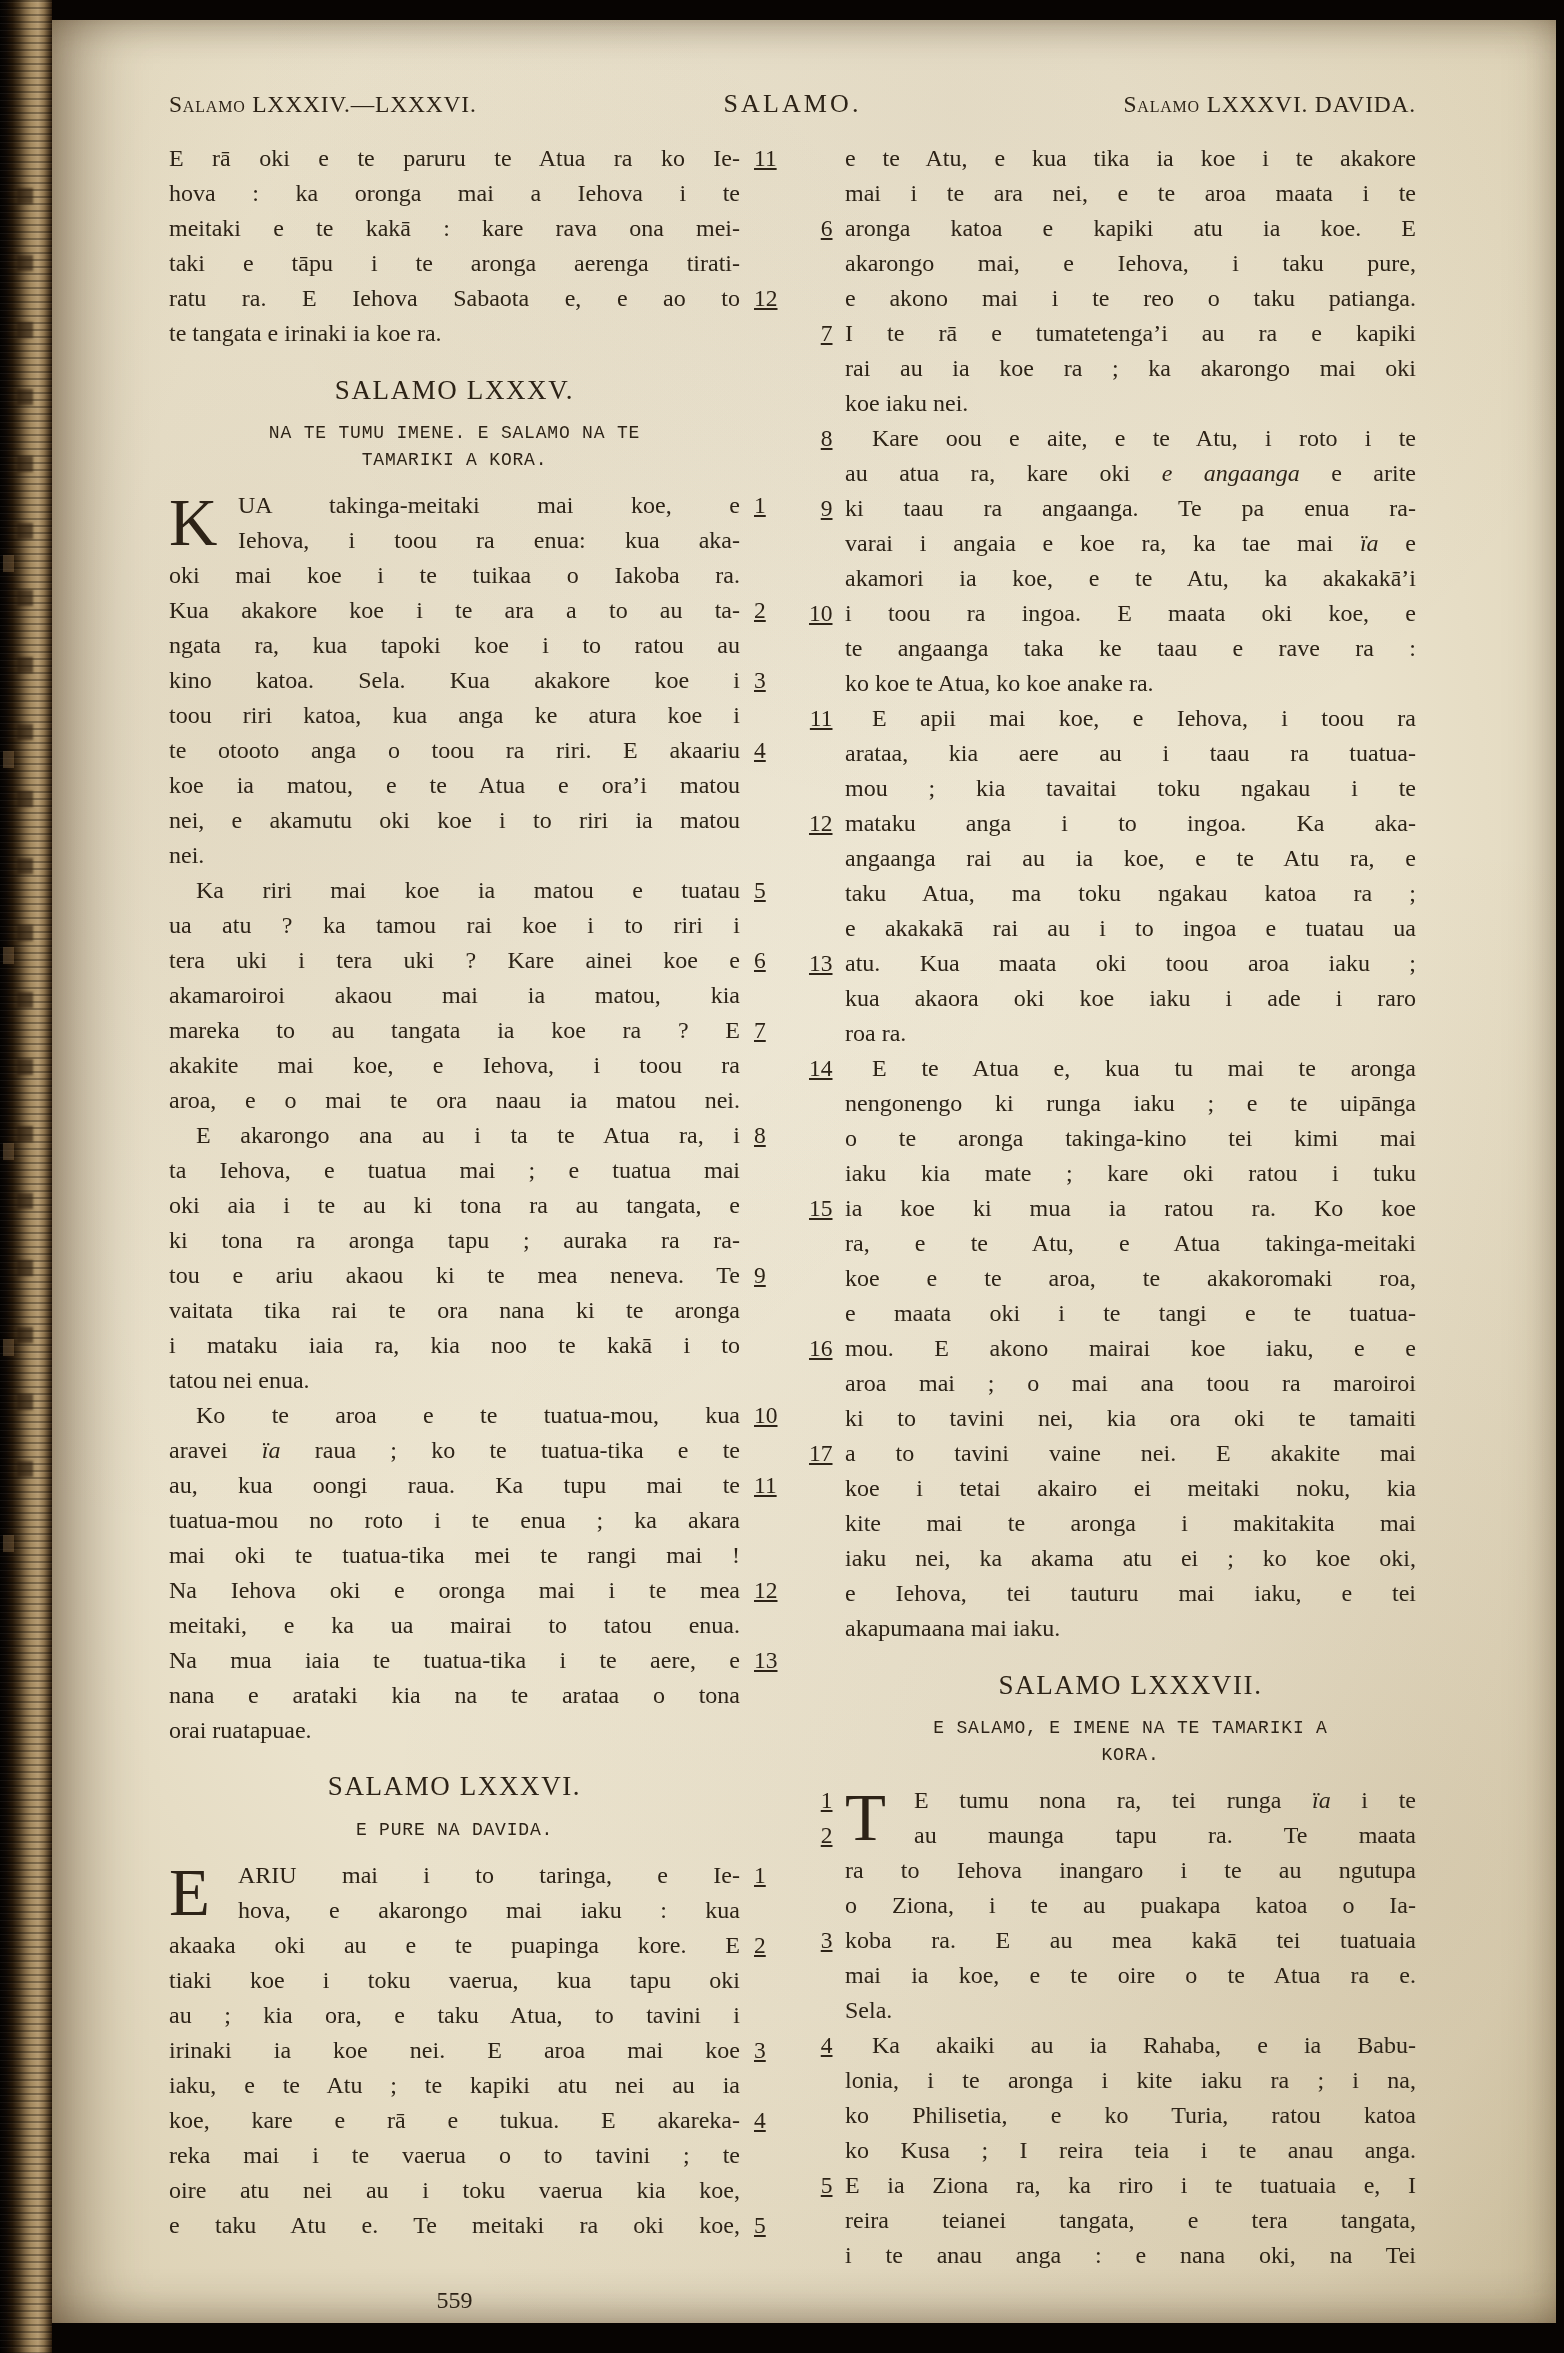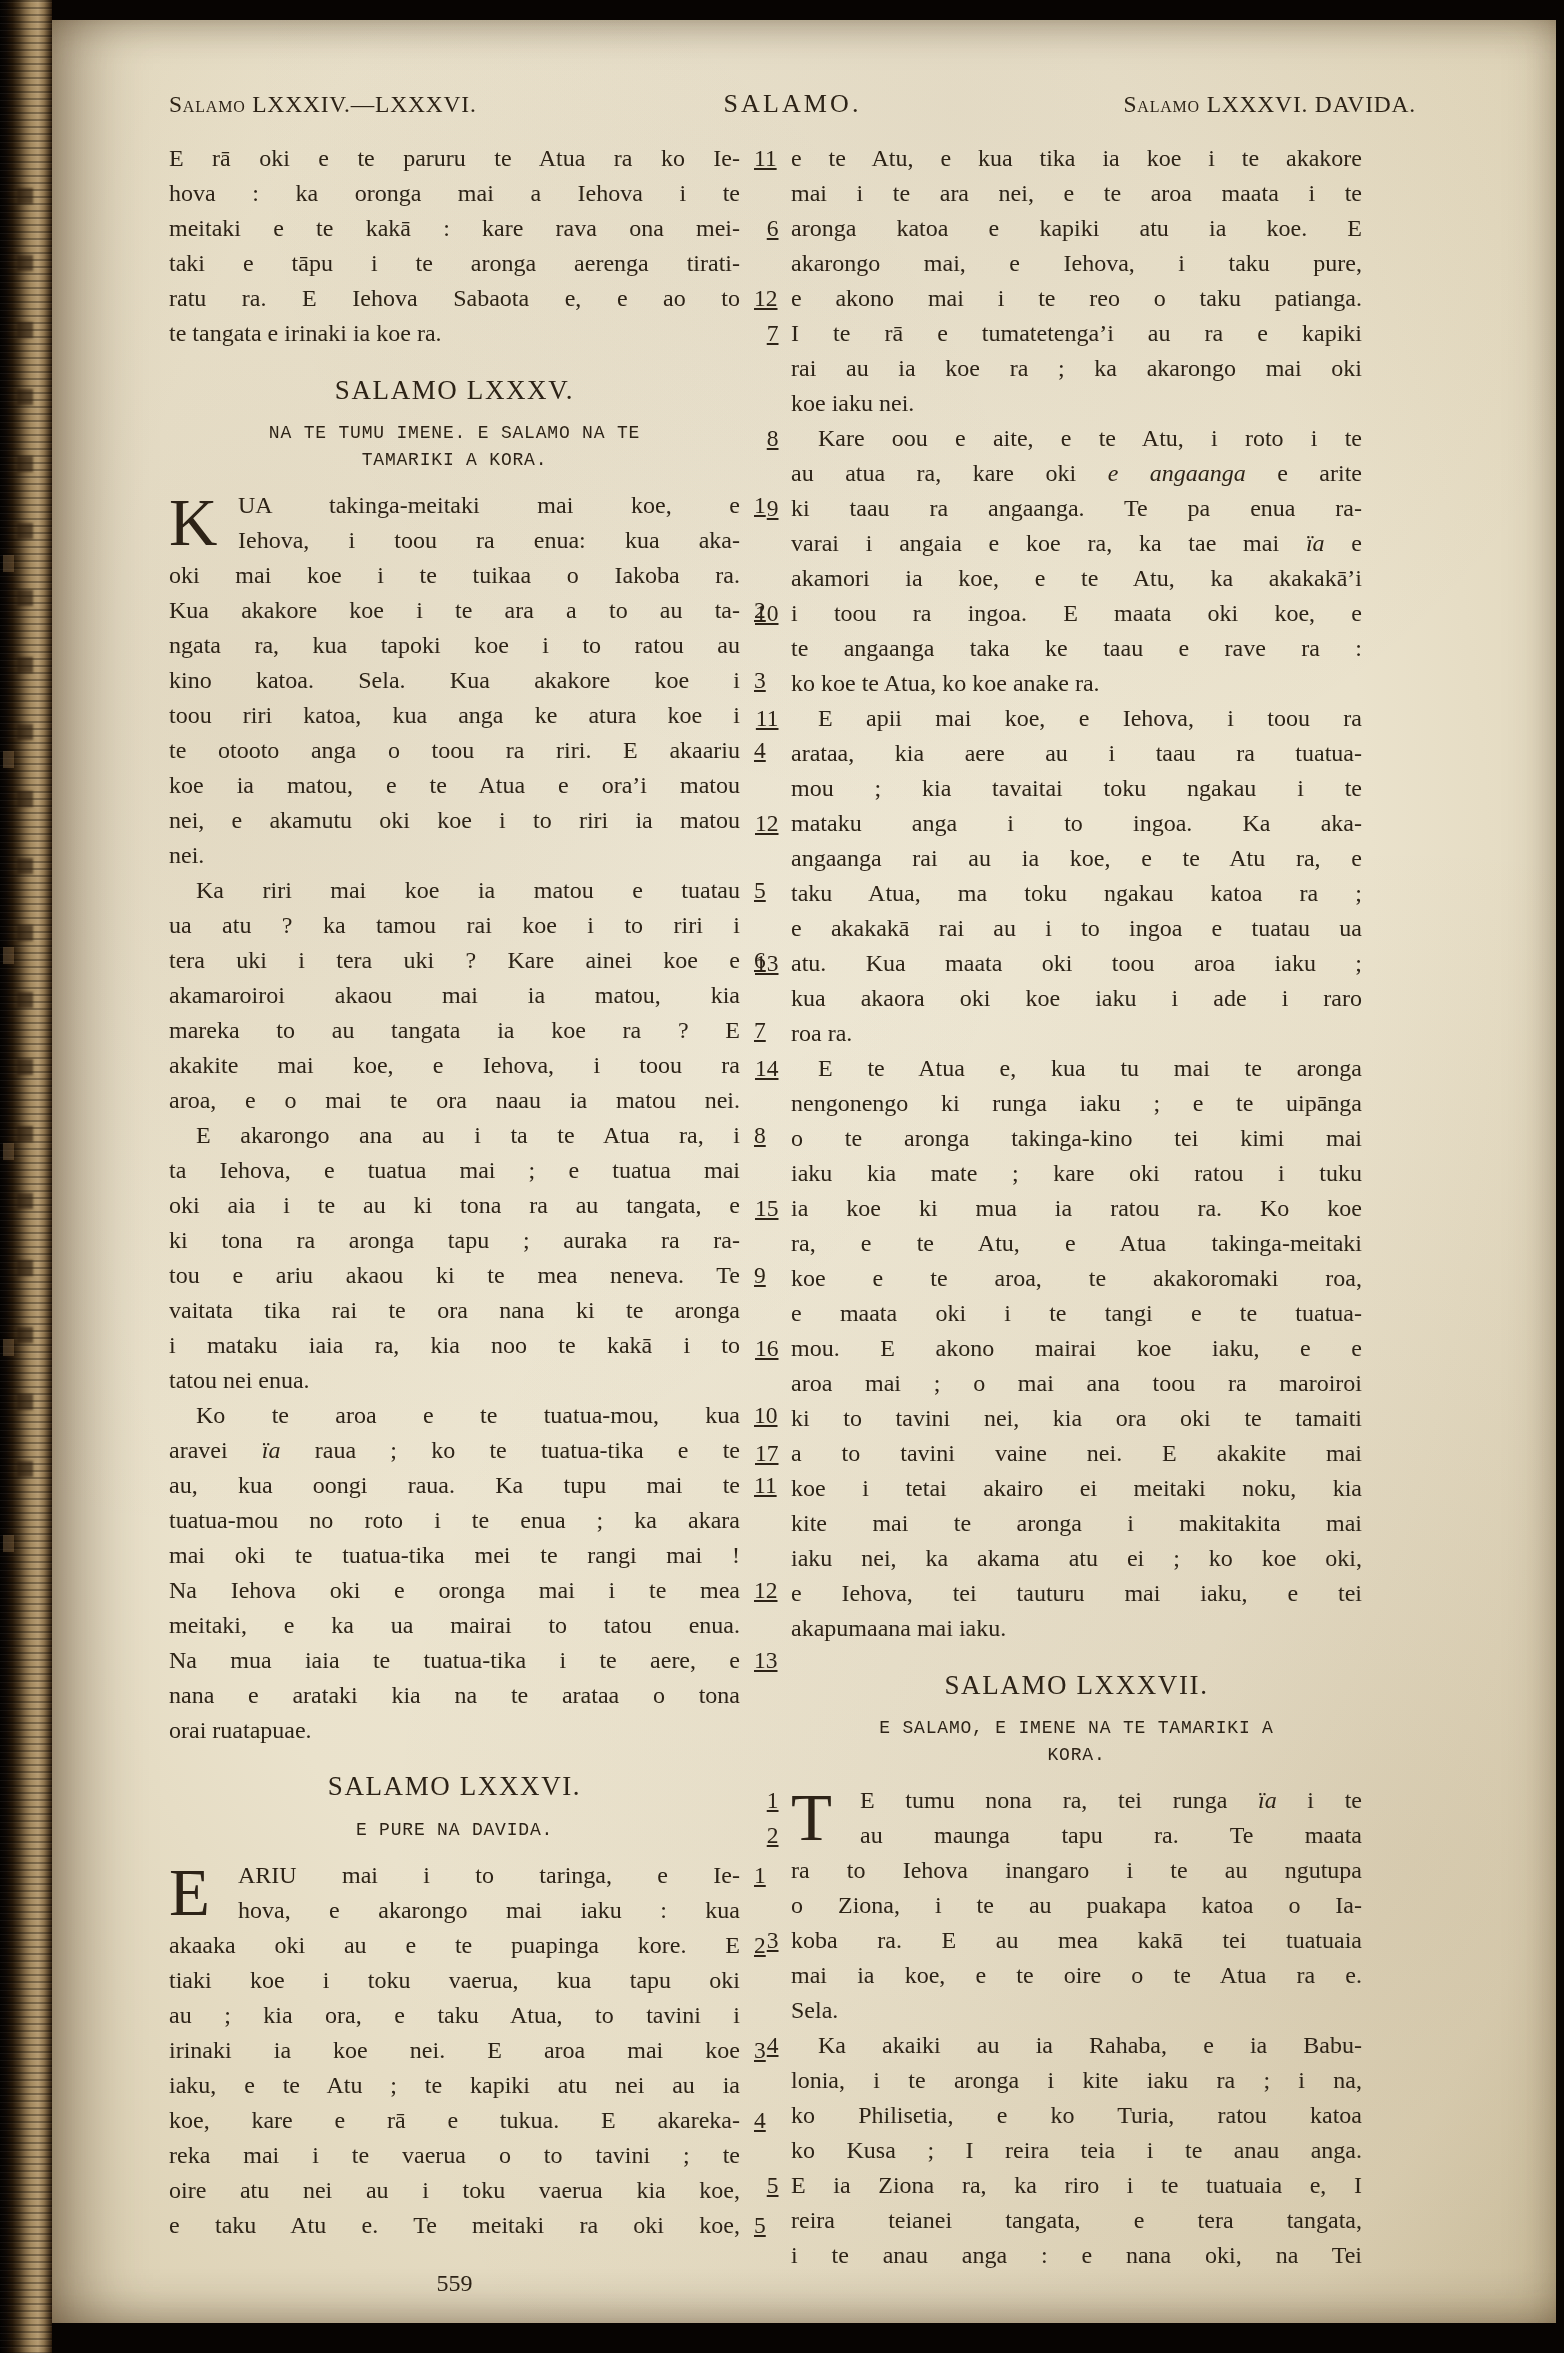--- a/index.html
+++ b/index.html
@@ -65,21 +65,21 @@
   .running-head{
     width:1247px;display:flex;align-items:baseline;
     margin-bottom:22px;
   }
   .rh-side{font-variant:small-caps;font-size:23.5px;letter-spacing:0.8px;}
   .rh-left{flex:1;text-align:left;}
   .rh-center{flex:0 0 auto;font-size:26px;letter-spacing:3.1px;text-align:center;}
   .rh-right{flex:1;text-align:right;}
 
   
-  .columns{display:flex;gap:51px;width:1247px;}
+  .columns{display:flex;gap:105px;width:1247px;}
   .col{width:571px;flex:none;}
 
   .psalm-heading{
     text-align:center;font-size:27px;letter-spacing:1.6px;
     line-height:36px;margin:20.3px 0 12.5px;
   }
   .psalm-sub{
     text-align:center;font-size:18px;letter-spacing:0.8px;
     line-height:27px;margin-bottom:14px;font-family:Liberation Mono, monospace;
   }
@@ -94,21 +94,21 @@
     position:absolute;left:0;top:2.3px;
     font-size:67px;line-height:64px;
   }
   .num{
     position:absolute;top:0;font-size:23.5px;line-height:35px;color:#2d2317;text-decoration:underline;
   }
   .col-left .num{left:calc(100% + 14px);}
   .col-right .num{right:calc(100% + 12.5px);text-align:right;}
 
   .page-number{
-    position:absolute;left:117px;width:571px;bottom:26px;
+    position:absolute;left:117px;width:571px;bottom:9px;
     text-align:center;font-size:24px;color:#2d2317;
   }
 </style>
 </head>
 <body>
 
 <div class="photo">
 
   <div class="edge-strip">
     <div class="striations"></div>

